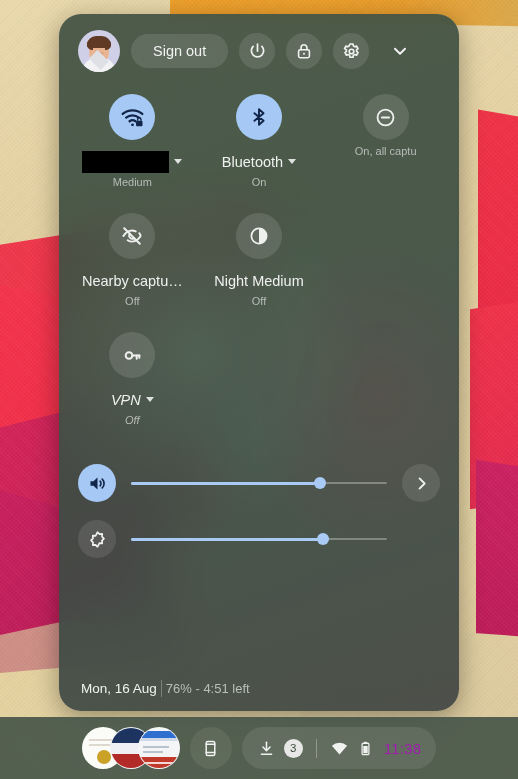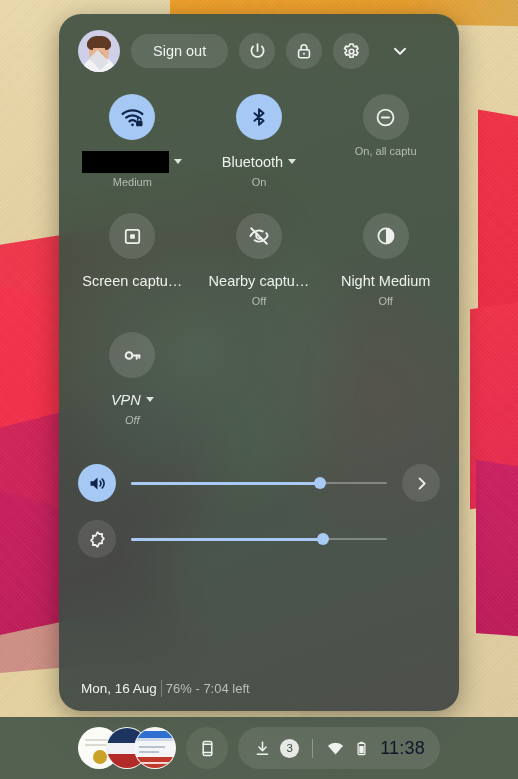--- a/index.html
+++ b/index.html
@@ -313,21 +313,21 @@
     padding: 0 15px; gap: 8px;
     cursor: pointer;
   }
   .tray-badge {
     width: 19px; height: 19px; border-radius: 50%;
     background: rgba(255,255,255,0.85);
     color: #3b4a40; font-size: 11.5px;
     display: flex; align-items: center; justify-content: center;
   }
   .tray-div { width: 1px; height: 19px; background: rgba(255,255,255,0.30); margin: 0 5px; }
-  #tray-clock { font-size: 18px; color: #0f172a; margin-left: 2px; letter-spacing: .2px; }
+  #tray-clock { font-size: 15px; color: #a21caf; margin-left: 2px; letter-spacing: .2px; }
   .ic { display: block; }
 </style>
 </head>
 <body>
 
 <div id="desktop">
 
   <div class="wp wp-base"></div>
   <div class="wp wp-orange"></div>
   <div class="wp wp-red1"></div>
@@ -430,32 +430,20 @@
             <circle cx="12" cy="12" r="8.3"></circle>
             <path d="M8.2 12h7.6"></path>
           </svg>
         </div>
         <div class="pod-sub">On, all captu</div>
       </div>
     </div>
 
     <div class="pod-row" id="pod-row-2">
 
-      <div class="pod">
-        <div class="pod-icon">
-          <svg width="21" height="21" viewBox="0 0 24 24" fill="none" stroke="#eef0ee" stroke-width="2" stroke-linecap="round" stroke-linejoin="round">
-            <rect x="4.3" y="4.3" width="15.4" height="15.4" rx="2.2"></rect>
-            <rect x="9.3" y="9.3" width="5.4" height="5.4" rx="1" fill="#eef0ee" stroke="none"></rect>
-          </svg>
-        </div>
-        <div class="pod-label-row">
-          <span class="pod-label">Screen captu…</span>
-        </div>
-        <div class="pod-sub"></div>
-      </div>
 
       <div class="pod">
         <div class="pod-icon">
           <svg width="24" height="24" viewBox="0 0 24 24" fill="none" stroke="#eef0ee" stroke-width="1.95" stroke-linecap="round" stroke-linejoin="round">
             <path d="M3.4 12S6.7 6.4 12 6.4c1.4 0 2.6.4 3.7 1"></path>
             <path d="M19.3 9.2c.8.9 1.3 1.8 1.3 2.8 0 0-3.3 5.6-8.6 5.6-1.7 0-3.1-.6-4.3-1.4"></path>
             <path d="M9.9 9.9a3 3 0 0 0 4.2 4.2"></path>
             <path d="M4.2 4.2 19.8 19.8"></path>
           </svg>
         </div>
@@ -531,21 +519,21 @@
         <div class="track-bg"></div>
         <div class="track-fill" style="width: 75%;"></div>
         <div class="track-thumb" style="left: 75%;"></div>
       </div>
       <div class="slider-spacer"></div>
     </div>
 
     <div id="qs-footer">
       <span id="qs-date">Mon, 16 Aug</span>
       <span id="qs-div"></span>
-      <span id="qs-battery">76% - 7:04 left</span>
+      <span id="qs-battery">76% - 4:51 left</span>
     </div>
   </div>
 
   <div id="shelf">
 
     <div id="shelf-apps">
       <div class="app-dot" id="app-3">
         <div class="a3-ln" style="top:11px"></div>
         <div class="a3-ln" style="top:16px"></div>
         <div class="a3-gold"></div>

